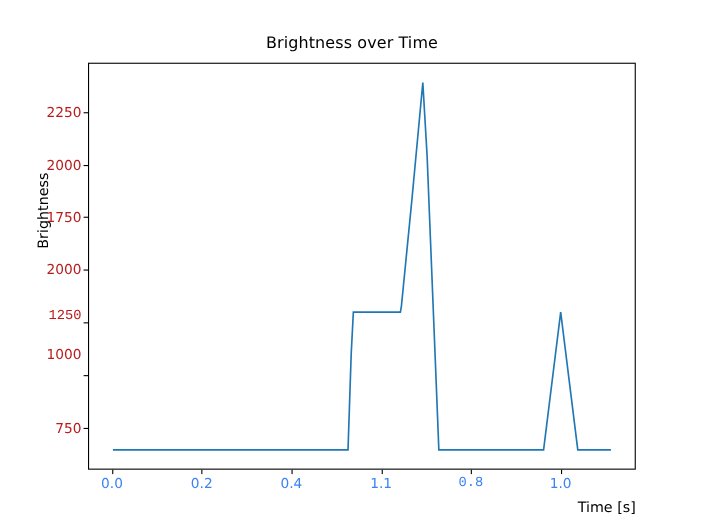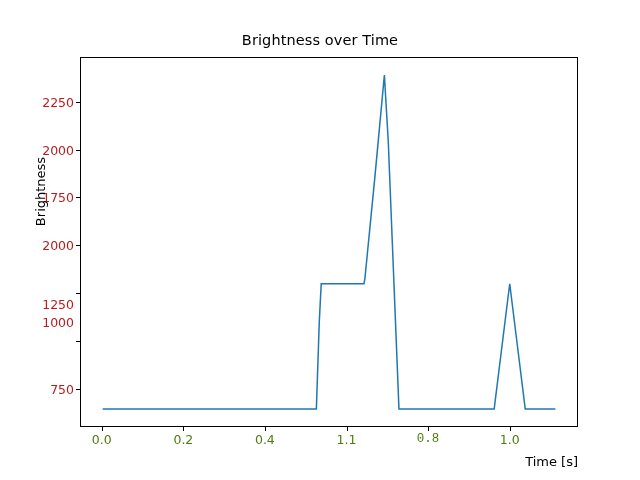--- a/index.html
+++ b/index.html
@@ -67,21 +67,21 @@
     position: absolute;
     left: 76px;
     width: 4px;
     height: 1px;
     background: #000000;
   }
   .xtick-label {
     position: absolute;
     top: 432px;
     font-size: 12.5px;
-    color: #4d7c0f;
+    color: #3b82f6;
     transform: translateX(-50%);
     white-space: nowrap;
   }
   .xtick-mark {
     position: absolute;
     top: 427px;
     width: 1px;
     height: 4px;
     background: #000000;
   }
@@ -111,21 +111,21 @@
 
 <div id="figure">
 
   <div id="chart-title">Brightness over Time</div>
 
   <div id="ytick-labels">
     <div class="ytick-label" style="top:101.7px;">2250</div>
     <div class="ytick-label" style="top:149.6px;">2000</div>
     <div class="ytick-label" style="top:197.4px;">1750</div>
     <div class="ytick-label" style="top:245.3px;">2000</div>
-    <div class="ytick-label" style="top:304px;">1250</div>
+    <div class="ytick-label" style="top:287px;font-family:Liberation Mono, monospace;">1250</div>
     <div class="ytick-label" style="top:322px;">1000</div>
     <div class="ytick-label" style="top:388.8px;margin-left:46px;">750</div>
   </div>
 
   <div class="ytick-mark" style="top:101.7px;"></div>
   <div class="ytick-mark" style="top:149.6px;"></div>
   <div class="ytick-mark" style="top:197.4px;"></div>
   <div class="ytick-mark" style="top:245.3px;"></div>
   <div class="ytick-mark" style="top:293.1px;"></div>
   <div class="ytick-mark" style="top:341.0px;"></div>

